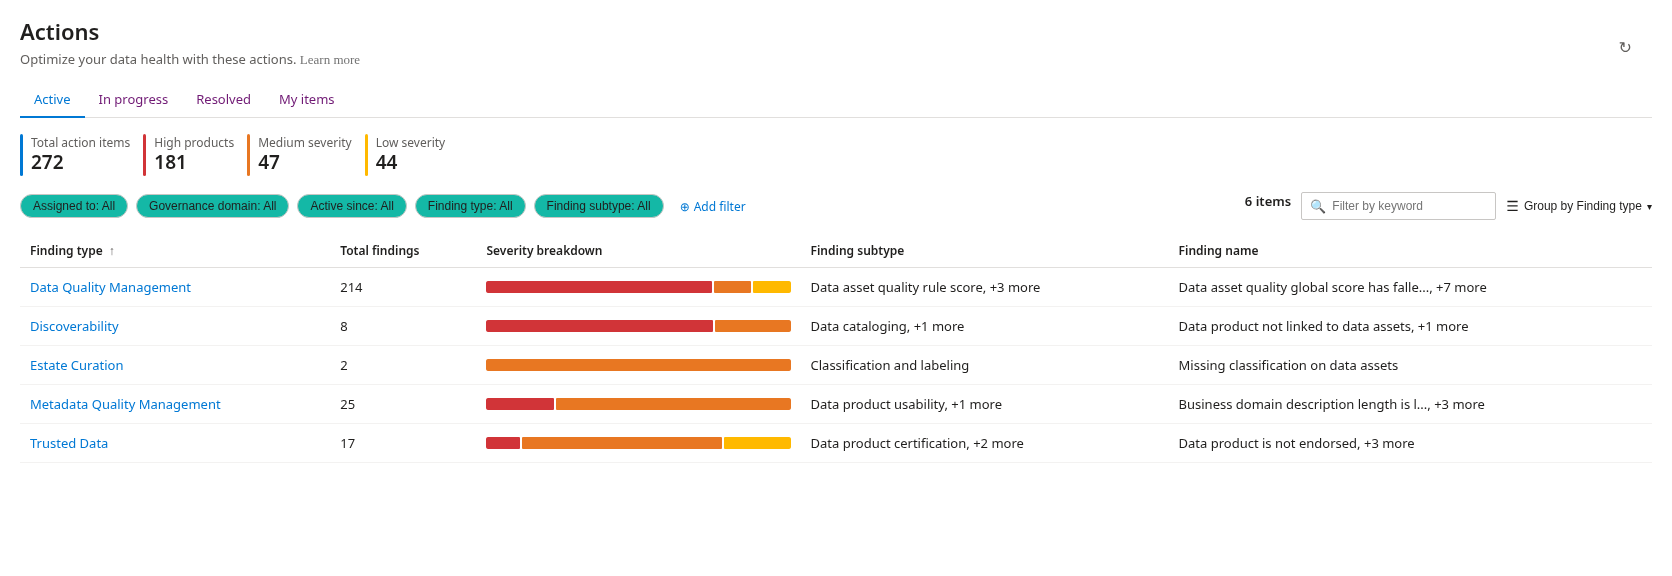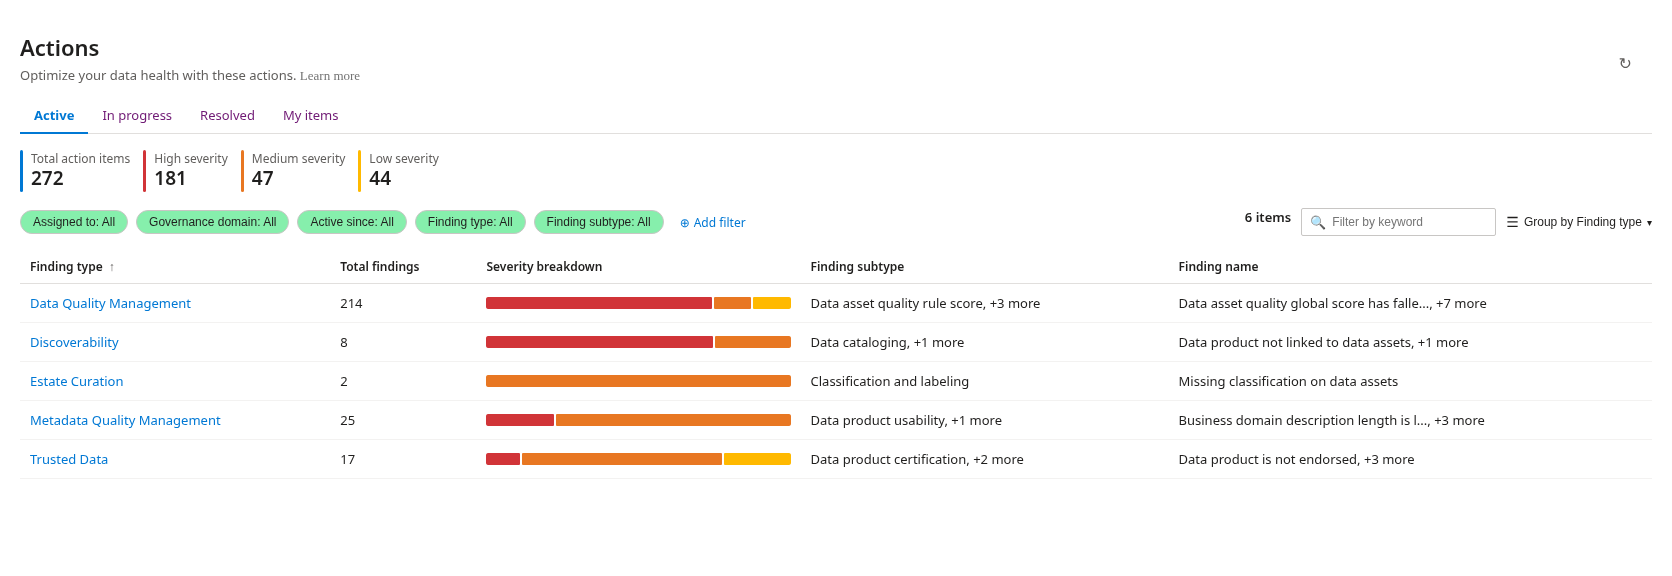--- a/index.html
+++ b/index.html
@@ -1,35 +1,35 @@
 <!DOCTYPE html>
 <html><head>
   <meta charset="utf-8">
   <style>
     * { box-sizing: border-box; margin: 0; padding: 0; }
     body { font-family: 'Segoe UI', system-ui, sans-serif; font-size: 13px; background: #fff; color: #201f1e; }
-    .page { padding: 32px 20px; max-width: 1672px; }
+    .page { padding: 16px 20px; max-width: 1672px; }
     h1 { font-size: 22px; font-weight: 600; margin-bottom: 4px; }
     .subtitle { font-size: 13px; color: #605e5c; margin-bottom: 14px; }
     .subtitle a { color: #737373; text-decoration: none; font-family: Liberation Serif, serif; }
     .tabs { display: flex; gap: 0; border-bottom: 1px solid #e1dfdd; margin-bottom: 16px; }
     .tab { padding: 8px 14px; font-size: 13px; cursor: pointer; color: #701a75; border-bottom: 2px solid transparent; margin-bottom: -1px; }
-    .tab.active { color: #0078d4; border-bottom: 2px solid #0078d4; font-weight: 700; }
+    .tab.active { color: #0078d4; border-bottom: 2px solid #0078d4; font-weight: 400; }
     .stats { display: flex; gap: 13px; margin-bottom: 16px; }
     .stat-card { display: flex; align-items: flex-start; gap: 8px; }
     .stat-bar { width: 3px; height: 42px; border-radius: 2px; }
     .stat-bar.blue { background: #0078d4; }
     .stat-bar.red { background: #d13438; }
     .stat-bar.orange { background: #e87722; }
     .stat-bar.yellow { background: #ffb900; }
     .stat-info { display: flex; flex-direction: column; }
     .stat-label { font-size: 12px; color: #605e5c; }
     .stat-value { font-size: 19px; font-weight: 600; line-height: 1.2; }
     .filters { display: flex; align-items: center; gap: 8px; flex-wrap: wrap; margin-bottom: 14px; }
-    .filter-chip { border: 1px solid #c8c6c4; border-radius: 14px; padding: 4px 12px; font-size: 12px; cursor: pointer; background: #86efac; color: #201f1e; white-space: nowrap; }
+    .filter-chip { border: 1px solid #c8c6c4; border-radius: 14px; padding: 4px 12px; font-size: 12px; cursor: pointer; background: #14b8a6; color: #201f1e; white-space: nowrap; }
     .add-filter { display: flex; align-items: center; gap: 4px; cursor: pointer; font-size: 12px; color: #0078d4; padding: 4px 8px; }
     .toolbar-right { margin-left: auto; display: flex; gap: 10px; }
     .items-count { font-size: 13px; color: #201f1e; font-weight: 600; white-space: nowrap; }
     .search-box { display: flex; align-items: center; border: 1px solid #c8c6c4; border-radius: 2px; padding: 4px 8px; gap: 6px; background: #fff; min-width: 180px; }
     .search-box input { border: none; outline: none; font-size: 12px; color: #605e5c; width: 100%; background: transparent; }
     .group-by-btn { display: flex; align-items: center; gap: 5px; cursor: pointer; font-size: 12px; color: #201f1e; border: none; background: transparent; white-space: nowrap; }
     .table { width: 100%; border-collapse: collapse; }
     .table th { text-align: left; padding: 8px 10px; font-size: 12px; font-weight: 600; color: #201f1e; border-bottom: 1px solid #e1dfdd; background: #fff; cursor: pointer; white-space: nowrap; }
     .table th .sort-icon { margin-left: 3px; color: #605e5c; }
     .table td { padding: 10px 10px; font-size: 13px; border-bottom: 1px solid #f3f2f1; vertical-align: middle; }
@@ -66,21 +66,21 @@
     <div class="stat-card">
       <div class="stat-bar blue"></div>
       <div class="stat-info">
         <span class="stat-label">Total action items</span>
         <span class="stat-value">272</span>
       </div>
     </div>
     <div class="stat-card">
       <div class="stat-bar red"></div>
       <div class="stat-info">
-        <span class="stat-label">High severity</span>
+        <span class="stat-label">High products</span>
         <span class="stat-value">181</span>
       </div>
     </div>
     <div class="stat-card">
       <div class="stat-bar orange"></div>
       <div class="stat-info">
         <span class="stat-label">Medium severity</span>
         <span class="stat-value">47</span>
       </div>
     </div>

